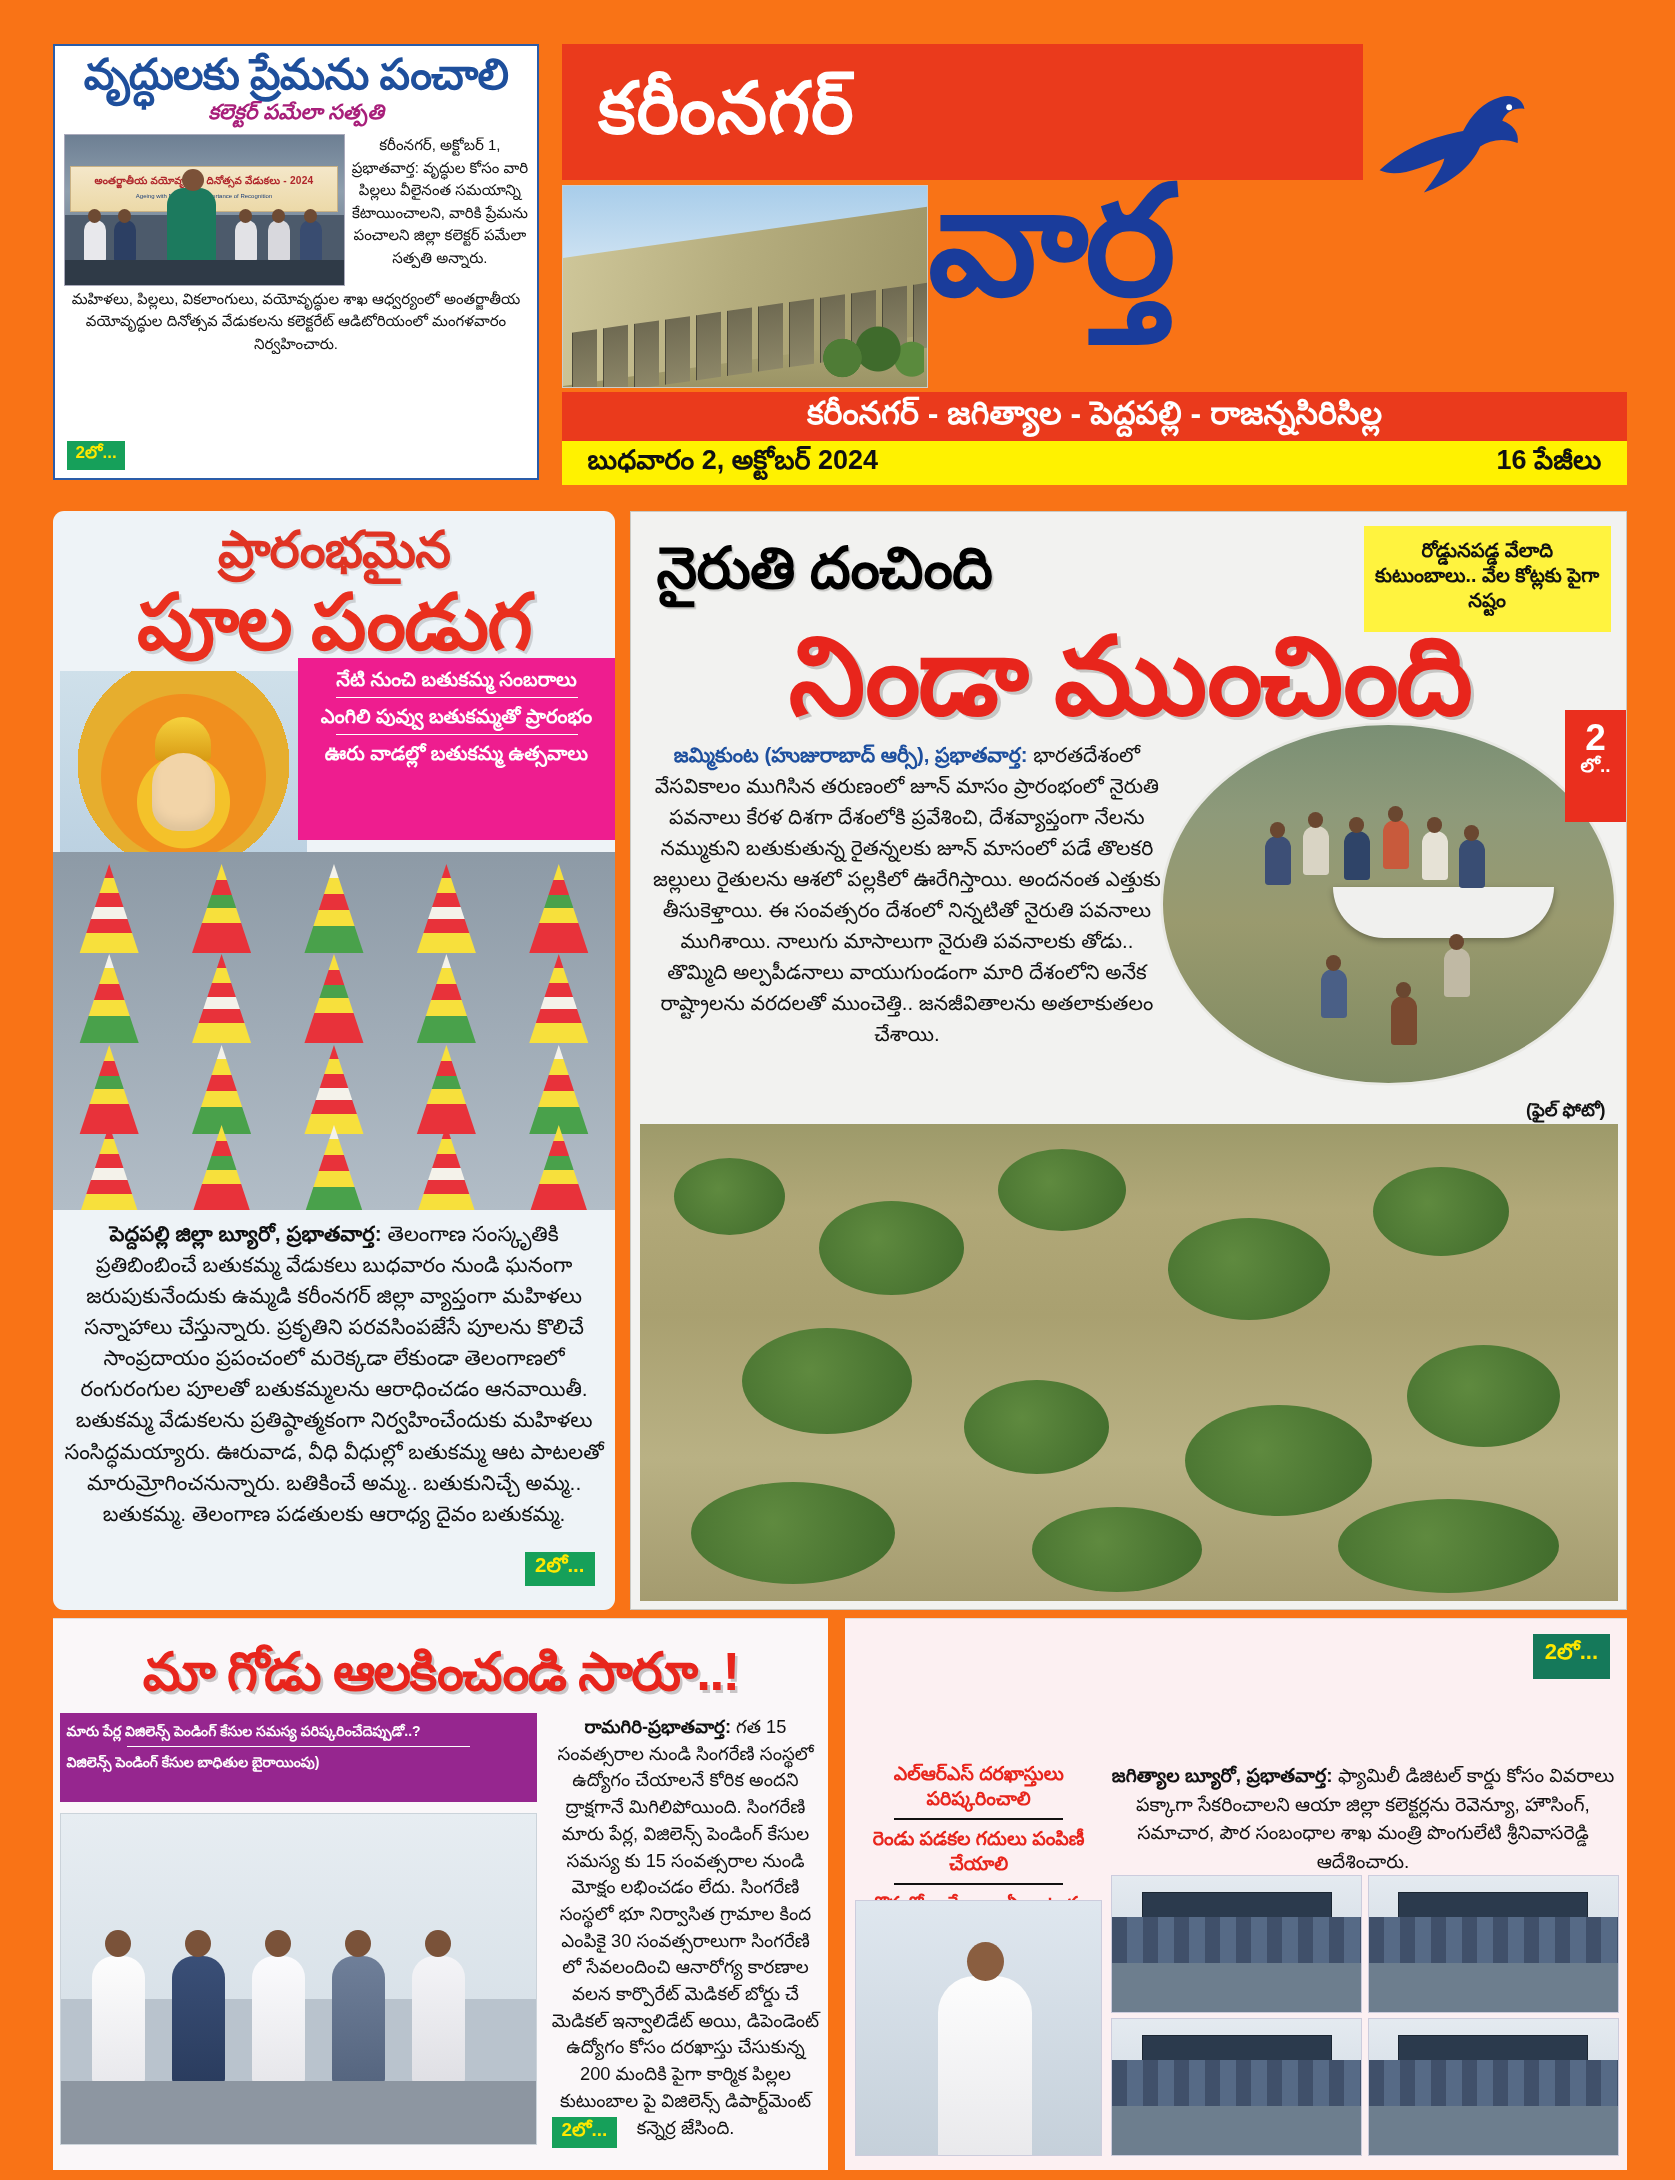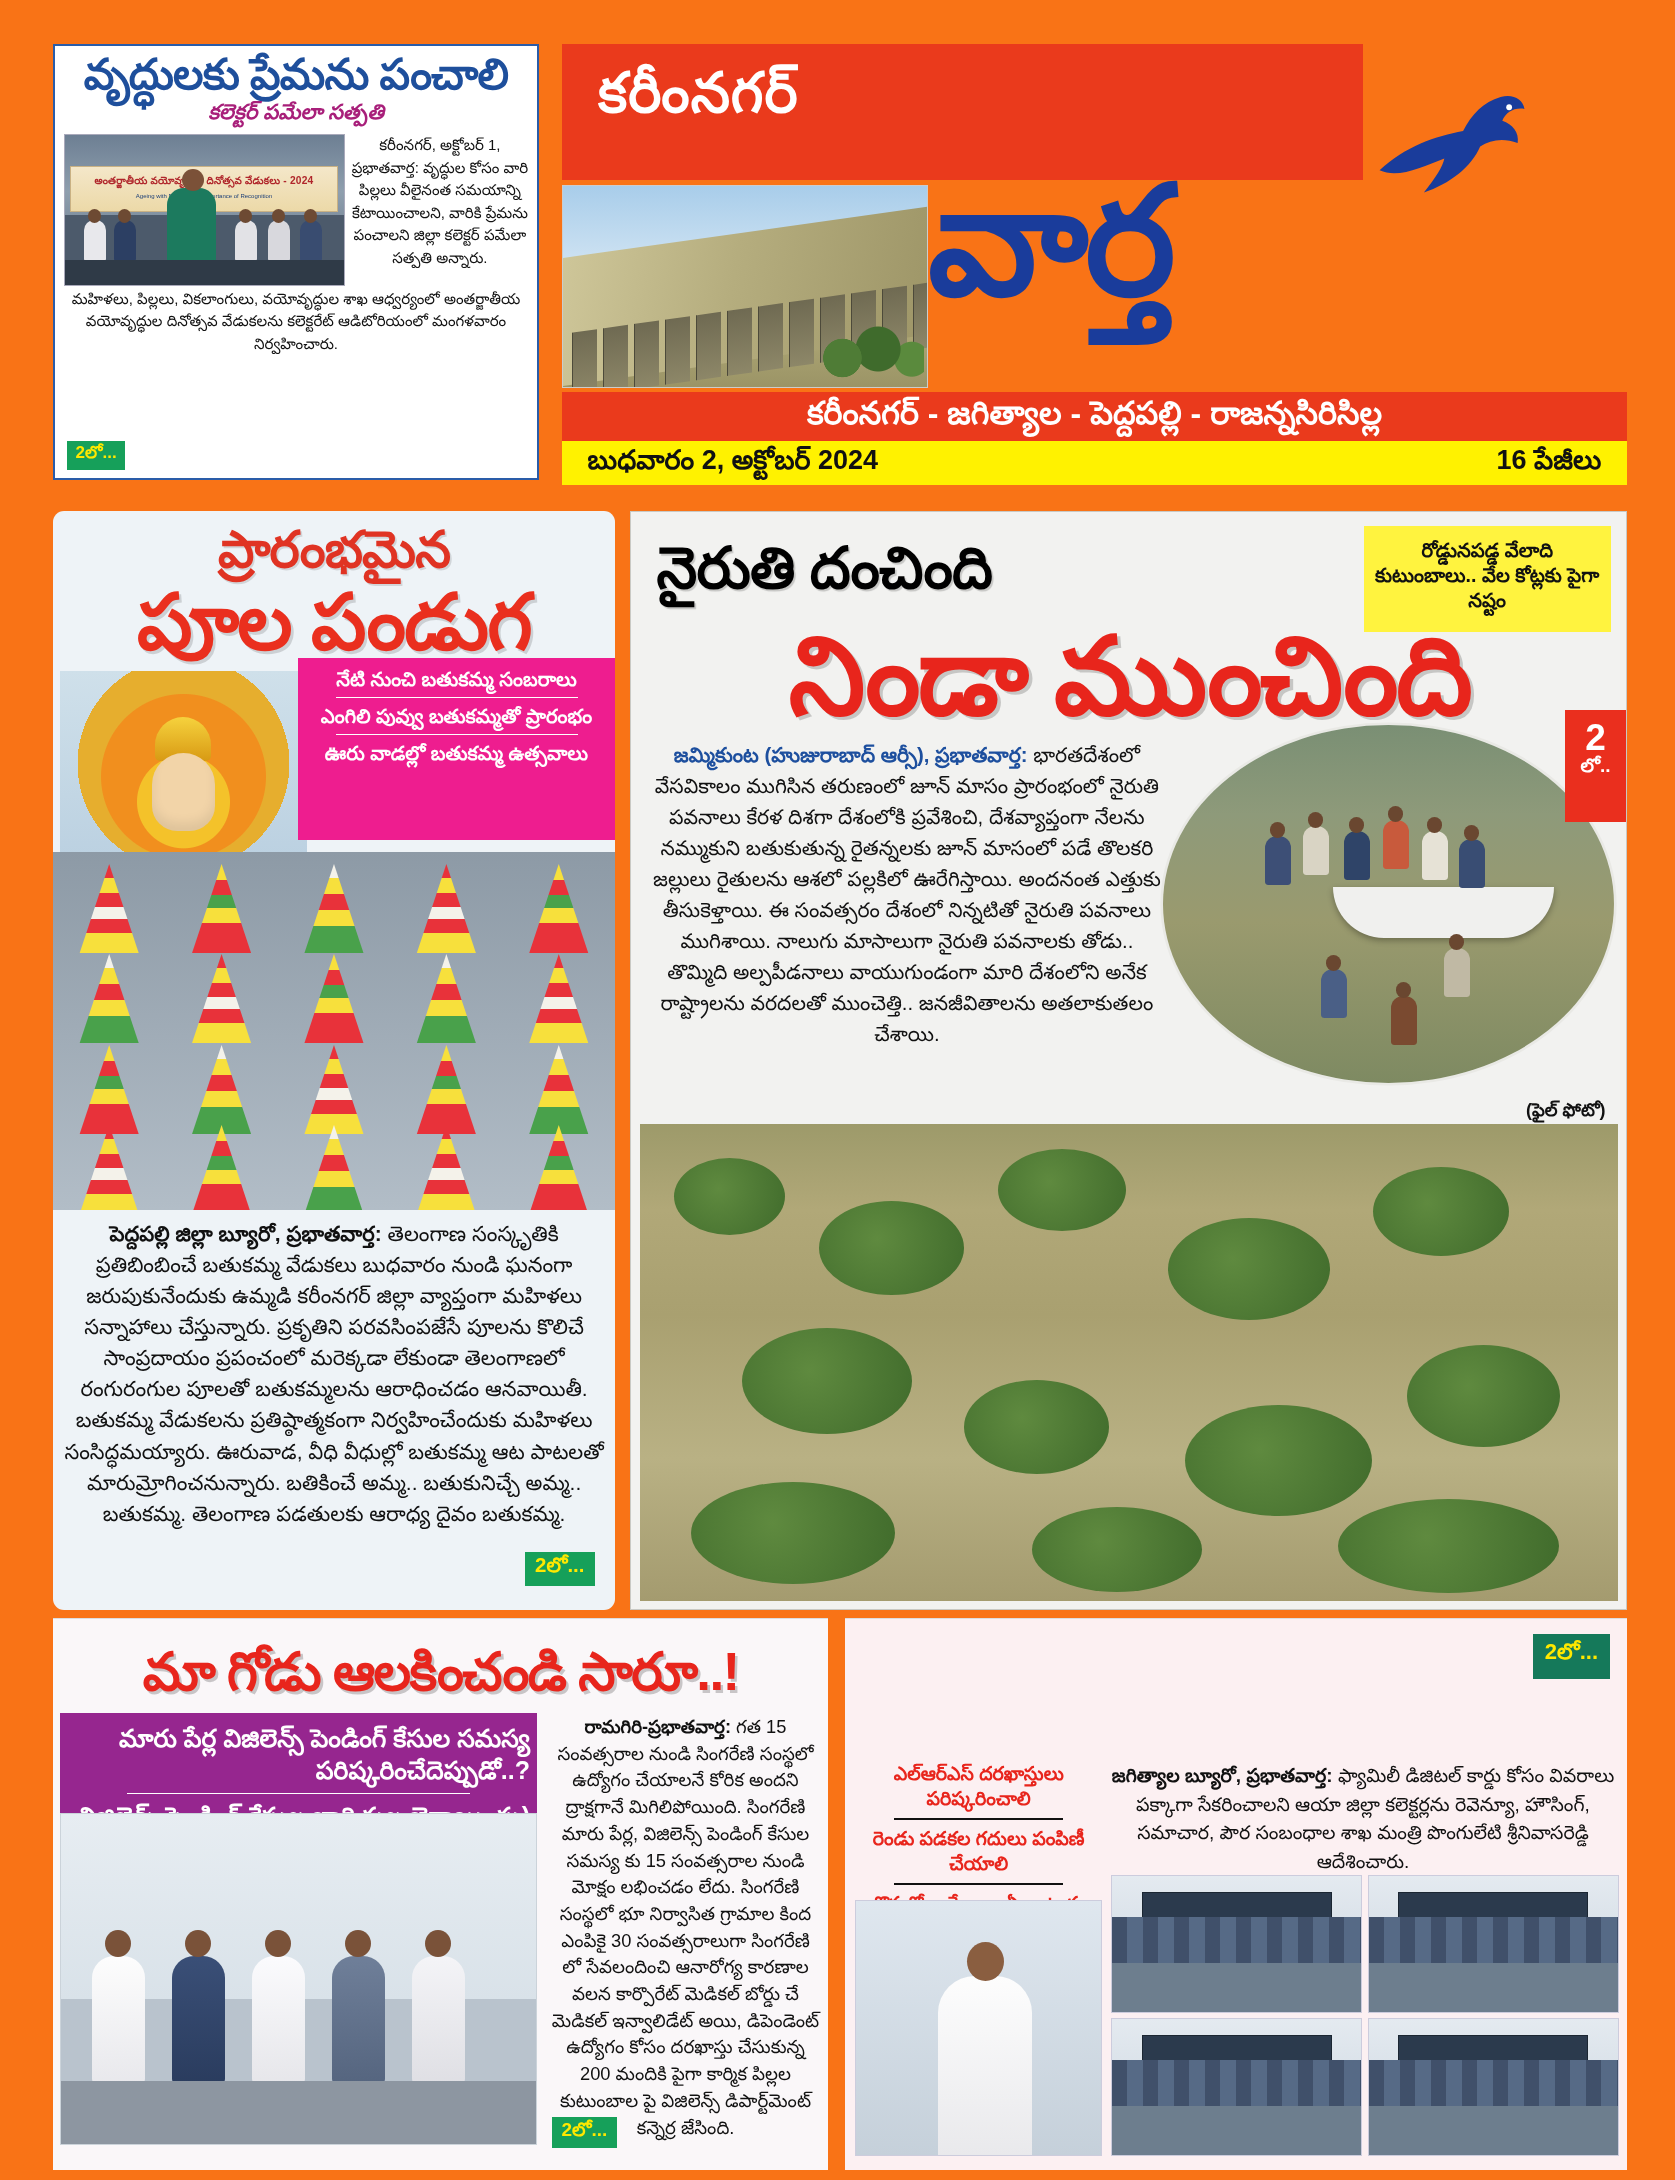--- a/index.html
+++ b/index.html
@@ -66,22 +66,22 @@
     font-weight: bold; font-size: 17px; padding: 1.7px 8.5px 3.4px 8.5px;
   }
 
   
   .masthead { position: absolute; left: 562px; top: 44px; width: 1065px; height: 436px; }
   .mh-red {
     position: absolute; left: 0; top: 0; width: 801px; height: 136px;
     background: #ea3a1c;
   }
   .mh-red span {
-    position: absolute; left: 36px; top: 21px; color: #fff; font-weight: bold;
-    font-size: 56px; letter-spacing: 0.9px; line-height: 1;
+    position: absolute; left: 36px; top: 28px; color: #fff; font-weight: bold;
+    font-size: 72px; letter-spacing: 0.9px; line-height: 1;
   }
   .mh-dam {
     position: absolute; left: 0; top: 141px; width: 366px; height: 203px;
     overflow: hidden; background: linear-gradient(#9fc7e8 0%, #c3dcef 40%, #b9b27e 55%, #9b9466 100%);
     border: 0.9px solid #ccc;
   }
   .dam-sky { position: absolute; inset: 0 0 48% 0; background: linear-gradient(#a8cdea, #dceaf5); }
   .dam-wall {
     position: absolute; left: -8.5px; bottom: 0; width: 392px; height: 128px;
     background: linear-gradient(100deg, #cfc79a 0%, #b5ad7e 45%, #9c9466 100%);
@@ -239,22 +239,22 @@
     position: absolute; left: 53px; top: 0; width: 775px; height: 552px;
     background: #faf7f9; border-top: 1.7px solid #ddd;
   }
   .bl-h1 {
     position: absolute; left: 0; top: 22px; width: 775px; text-align: center;
     color: #e8251c; font-weight: bold; font-size: 53px; letter-spacing: -1.7px;
     text-shadow: 2.6px 2.6px 0 rgba(0,0,0,.2);
   }
   .bl-purple {
     position: absolute; left: 6.8px; top: 94px; width: 477px; min-height: 89px;
-    background: #96268f; color: #fff; text-align: right; padding: 8.5px 6.8px;
-    font-size: 25px; line-height: 1.3; font-weight: 600;
+    background: #96268f; color: #fff; text-align: left; padding: 8.5px 6.8px;
+    font-size: 14px; line-height: 1.3; font-weight: 600;
   }
   .bl-purple hr { border: none; border-top: 1.7px solid #fff; margin: 6px 60px; }
   .bl-photo {
     position: absolute; left: 6.8px; top: 194px; width: 477px; height: 332px;
     overflow: hidden; background: linear-gradient(#dfe6ec 0 54%, #cfd8e0 54% 100%);
     border: 0.9px solid #cbd3da;
   }
   .bl-wall { position: absolute; inset: 0 0 44% 0; background: linear-gradient(#e7edf2, #d9e2e9); }
   .bl-floor { position: absolute; left: 0; right: 0; bottom: 0; height: 44%; background: #b9c3cd; }
   .bl-table { position: absolute; left: 0; right: 0; bottom: 0; height: 63px; background: #8d96a1; }

